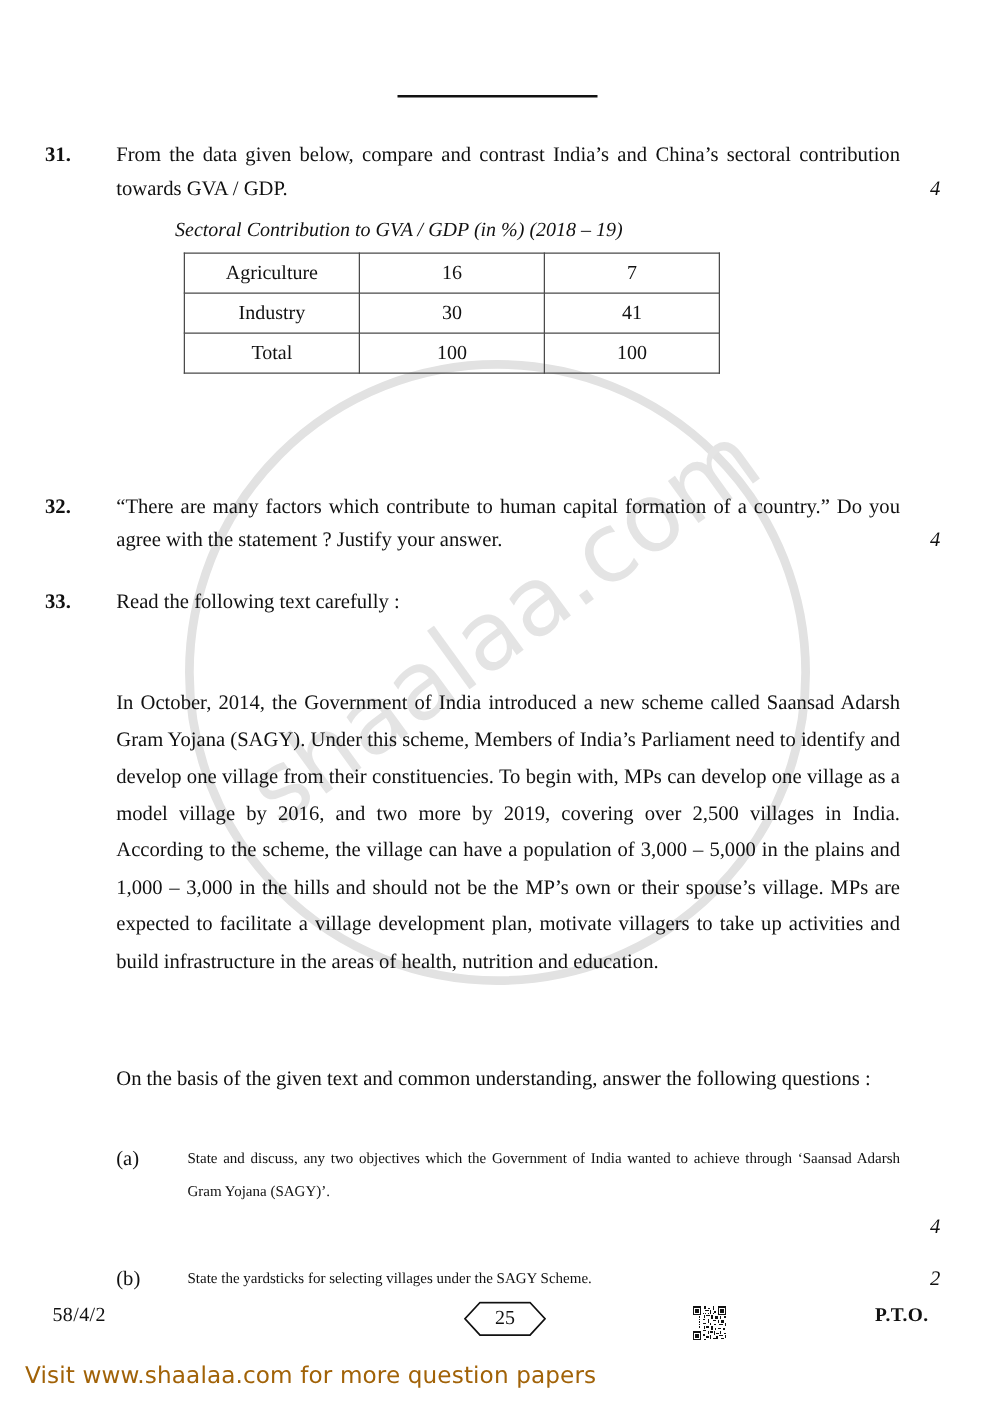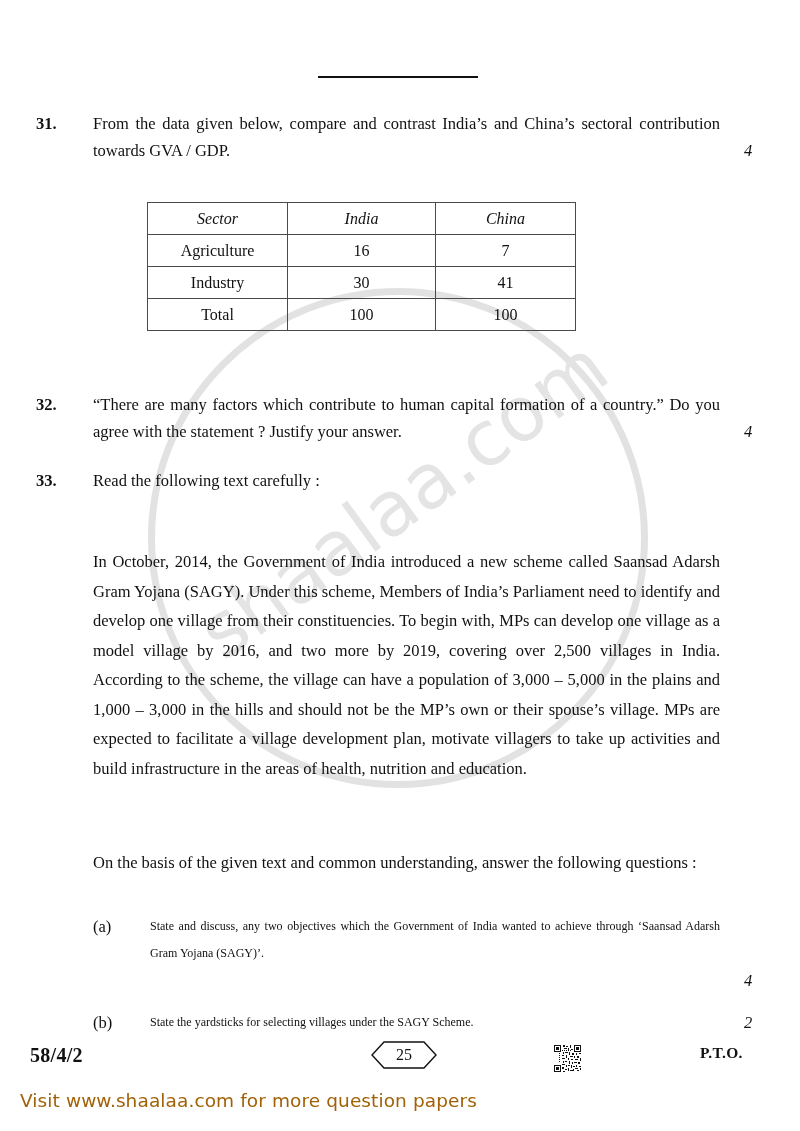--- a/index.html
+++ b/index.html
@@ -196,24 +196,24 @@
   
   #footer {
     position: absolute;
     left: 0;
     top: 1044px;
     width: 800px;
     height: 40px;
   }
   #paper-code {
     position: absolute;
-    left: 30px;
+    left: 42px;
     top: 0;
-    font-size: 20px;
-    font-weight: bold;
+    font-size: 16px;
+    font-weight: normal;
     letter-spacing: 0.3px;
   }
   #page-badge {
     position: absolute;
     left: 371px;
     top: -3px;
     width: 66px;
     height: 28px;
   }
   #page-badge .hexlabel {
@@ -261,28 +261,24 @@
 <div id="page">
 
   <div class="top-rule"></div>
 
   <div class="qblock" style="top:110px;">
     <div class="qnum">31.</div>
     <div class="qbody">From the data given below, compare and contrast India’s and China’s sectoral contribution towards GVA / GDP.</div>
     <div class="marks" style="top:27px;">4</div>
   </div>
 
+  <div class="table-caption">Sectoral Contribution to GVA / GDP (in %) (2018 – 19)</div>
 
   <table class="sector-table">
     <tbody>
-      <tr class="thead">
-        <td class="c-sector">Sector</td>
-        <td class="c-india">India</td>
-        <td class="c-china">China</td>
-      </tr>
       <tr>
         <td class="c-sector">Agriculture</td>
         <td class="c-india">16</td>
         <td class="c-china">7</td>
       </tr>
       <tr>
         <td class="c-sector">Industry</td>
         <td class="c-india">30</td>
         <td class="c-china">41</td>
       </tr>

